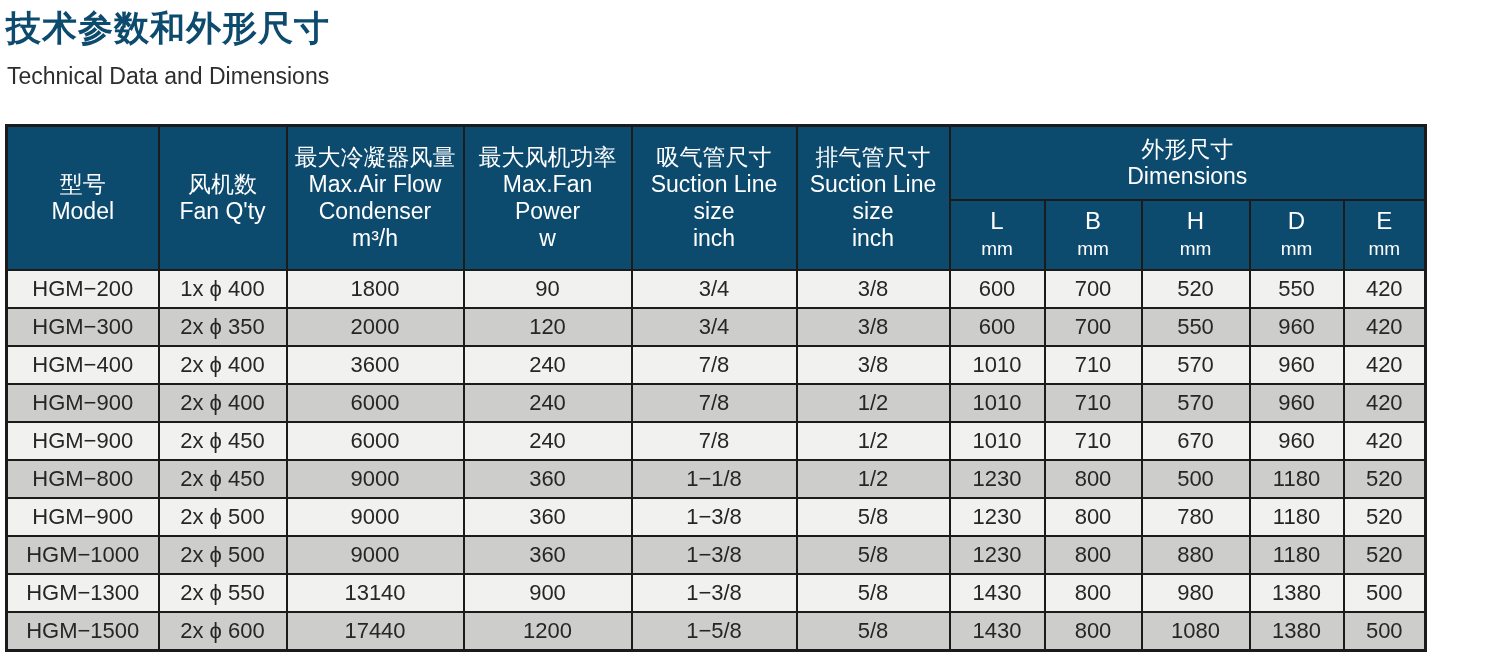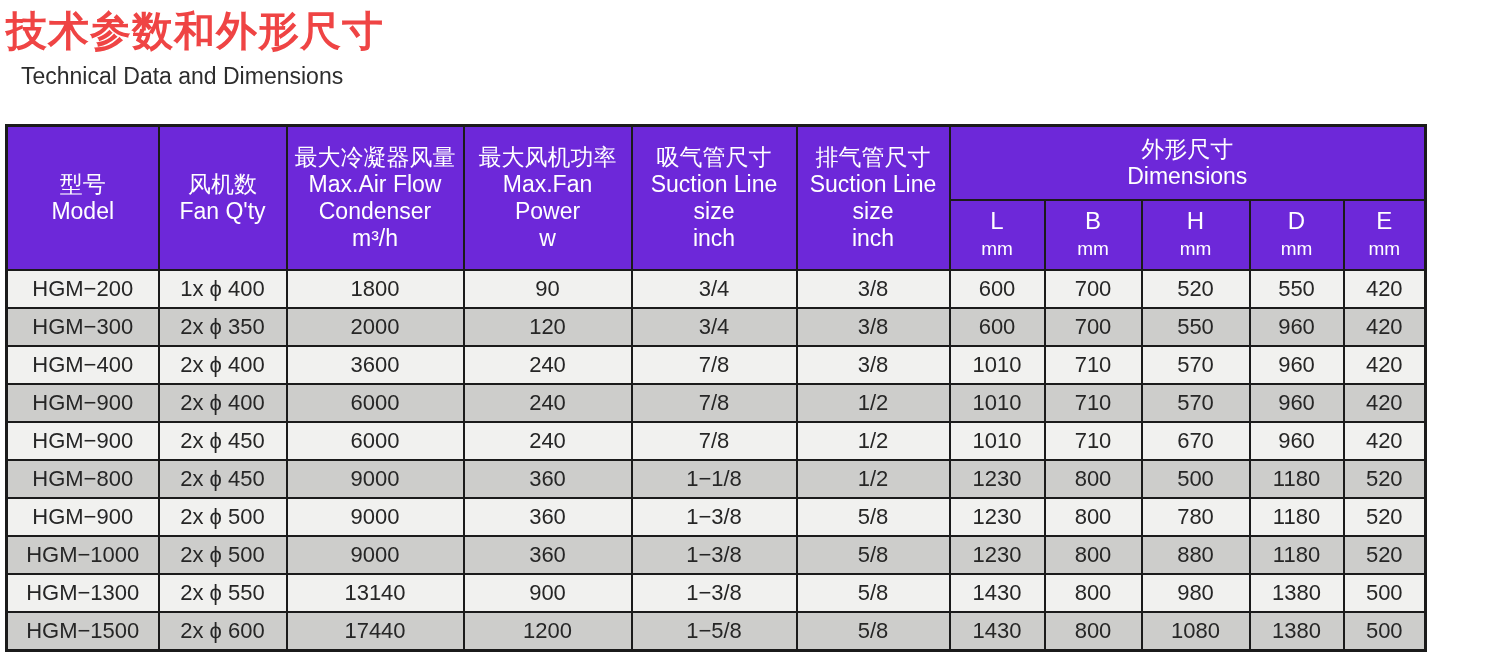--- a/index.html
+++ b/index.html
@@ -14,29 +14,29 @@
   .page {
     position: relative;
     width: 1500px;
     height: 657px;
   }
   .page-title {
     position: absolute;
     left: 6px;
     top: 8px;
     margin: 0;
-    font-size: 41px;
+    font-size: 35px;
     font-weight: bold;
-    color: #ef4444;
+    color: #0c4a6e;
     letter-spacing: 1px;
     line-height: 1.15;
   }
   .page-subtitle {
     position: absolute;
-    left: 21px;
+    left: 7px;
     top: 63px;
     font-size: 23px;
     color: #2d2d2d;
     line-height: 1.2;
   }
   table.tech-table {
     position: absolute;
     left: 5px;
     top: 124px;
     border-collapse: collapse;
@@ -45,21 +45,21 @@
     border: 3px solid #1b1b1b;
   }
   .tech-table th, .tech-table td {
     border: 2px solid #1b1b1b;
     text-align: center;
     vertical-align: middle;
     padding: 0;
     overflow: hidden;
   }
   .tech-table thead th {
-    background: #6d28d9;
+    background: #0c4a6e;
     color: #ffffff;
     font-weight: normal;
   }
   .h-row1 { height: 74px; }
   .h-row2 { height: 70px; }
   .hl {
     font-size: 23px;
     line-height: 27px;
   }
   .sub-letter {

